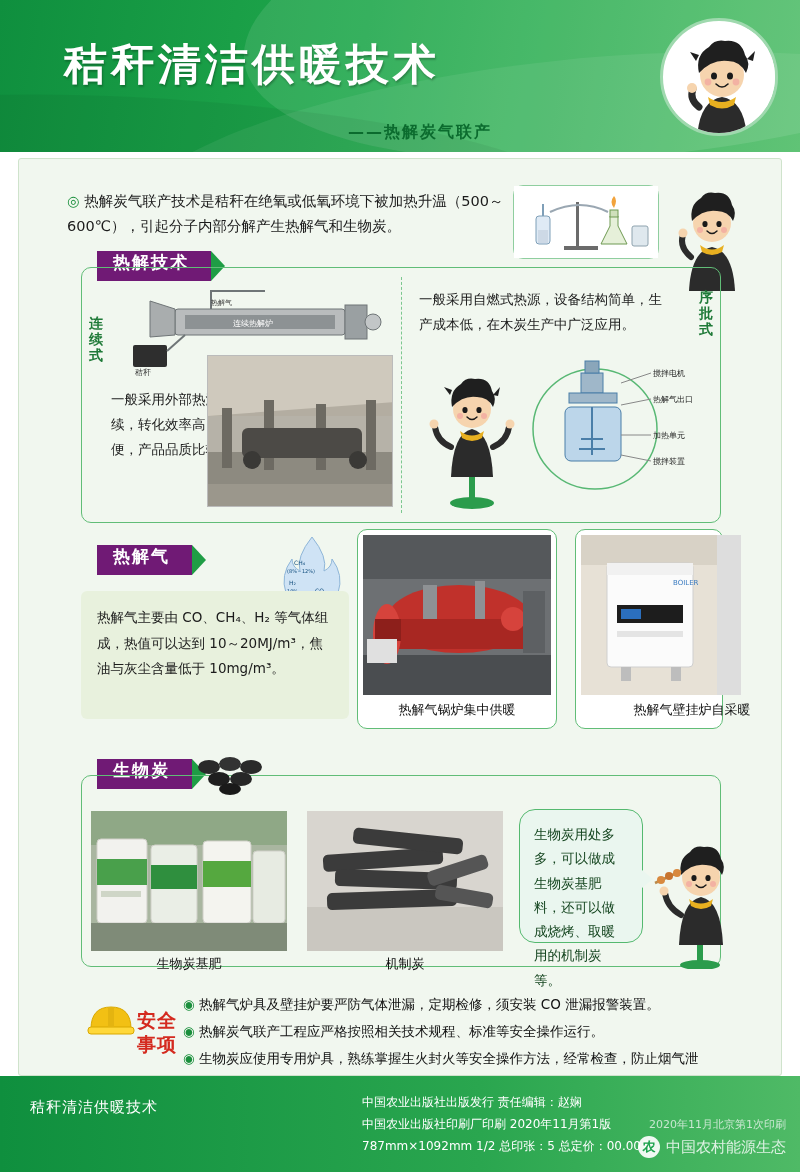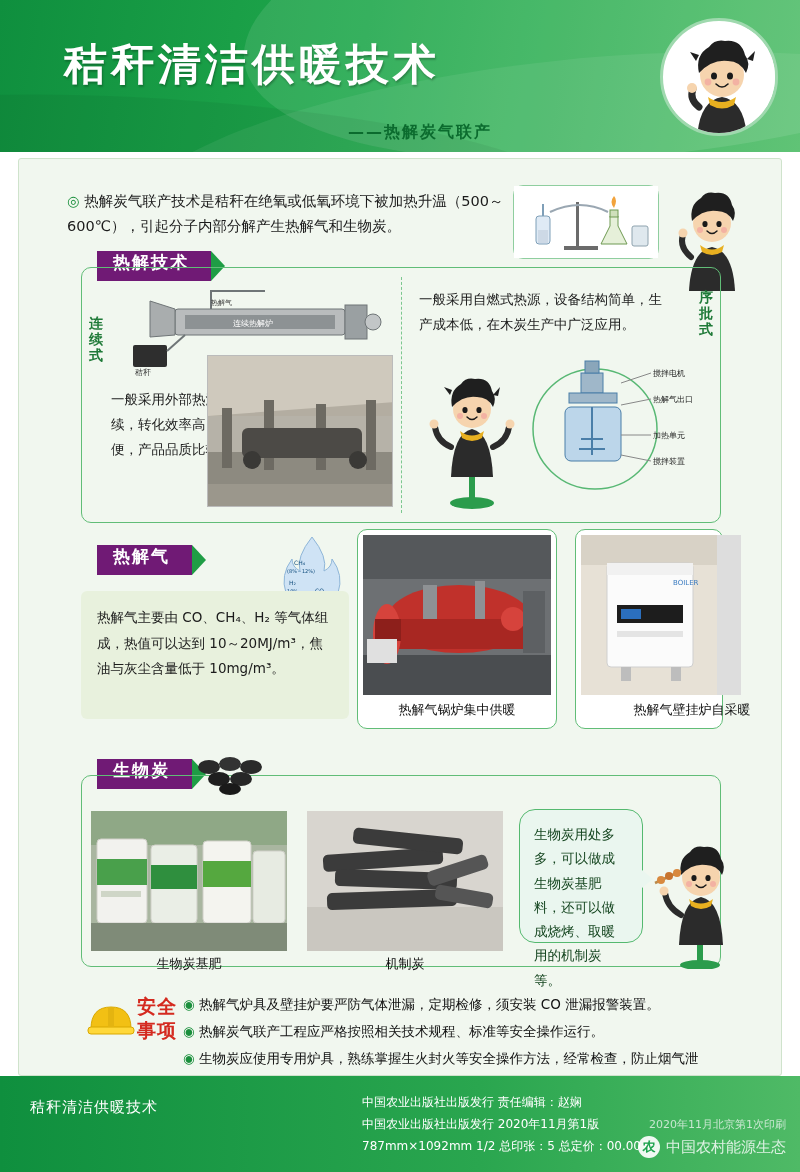--- a/index.html
+++ b/index.html
@@ -116,21 +116,21 @@
   }
   .bubble:after {
     content:""; position:absolute; right:-11px; top: 60px;
     border-top: 9px solid transparent; border-bottom: 9px solid transparent;
     border-left: 11px solid #eaf6ef;
   }
 
   
   .safety-tag {
     position:absolute; color:#d42a1f; font-weight:bold; font-size: 19px;
-    line-height:1.05; font-family:"DejaVu Sans", sans-serif; letter-spacing:1px;
+    line-height:1.05; font-family:"DejaVu Sans", sans-serif; letter-spacing:1px;margin-top:14px;
   }
   .safety-list {
     position:absolute; font-size: 13.5px; line-height: 2.0; color:#111;
     font-family:"DejaVu Sans", sans-serif;
   }
   .safety-list .dot { color:#1a8f3c; font-weight:bold; }
 
   
   .footer {
     position:absolute; left:0; bottom:0; width: 800px; height: 96px;
@@ -467,21 +467,21 @@
       <div><span class="dot">◉</span>
         <span>生物炭应使用专用炉具，熟练掌握生火封火等安全操作方法，经常检查，防止烟气泄漏。</span></div>
     </div>
 
   </div>
 
   <div class="footer">
     <div class="line footer-left-1">秸秆清洁供暖技术</div>
 
     <div class="line footer-mid" style="top:18px;">中国农业出版社出版发行      责任编辑：赵娴</div>
-    <div class="line footer-mid" style="top:40px;">中国农业出版社出版发行      2020年11月第1版</div>
+    <div class="line footer-mid" style="top:40px;">中国农业出版社印刷厂印刷      2020年11月第1版</div>
     <div class="line footer-mid" style="top:62px;">787mm×1092mm    1/2      总印张：5      总定价：00.00元</div>
 
     <div class="wm-date">2020年11月北京第1次印刷</div>
     <div class="wm">
       <span class="wm-badge">农</span>
       <span>中国农村能源生态</span>
     </div>
   </div>
 
 </div>

